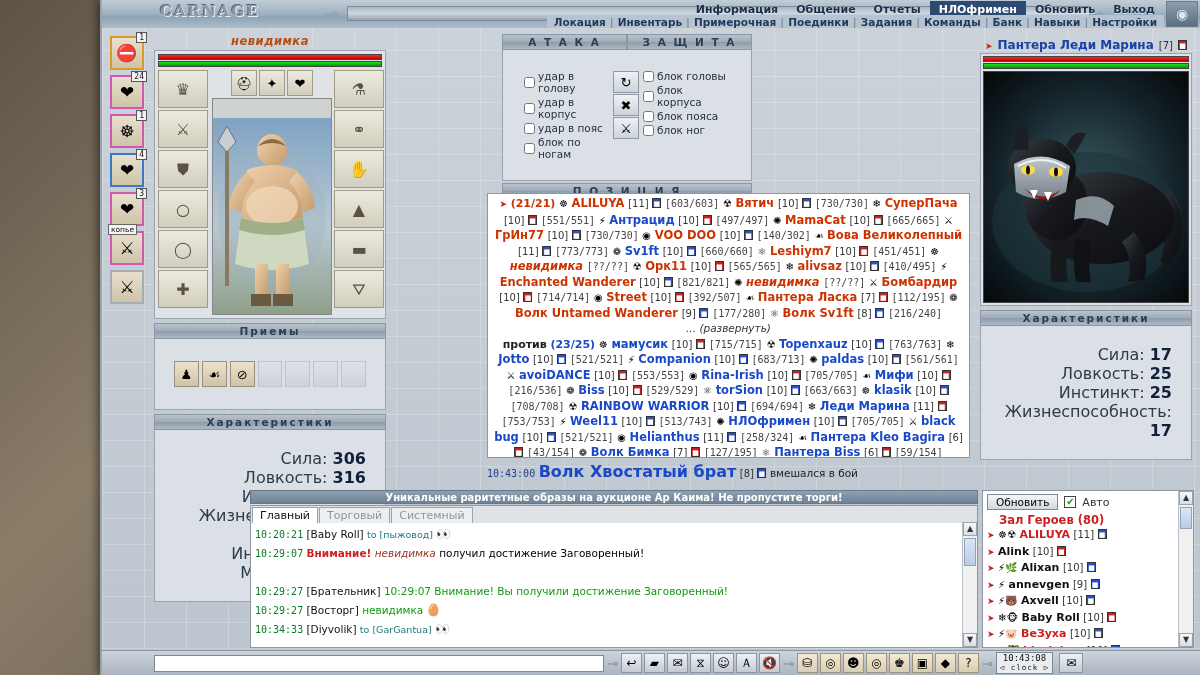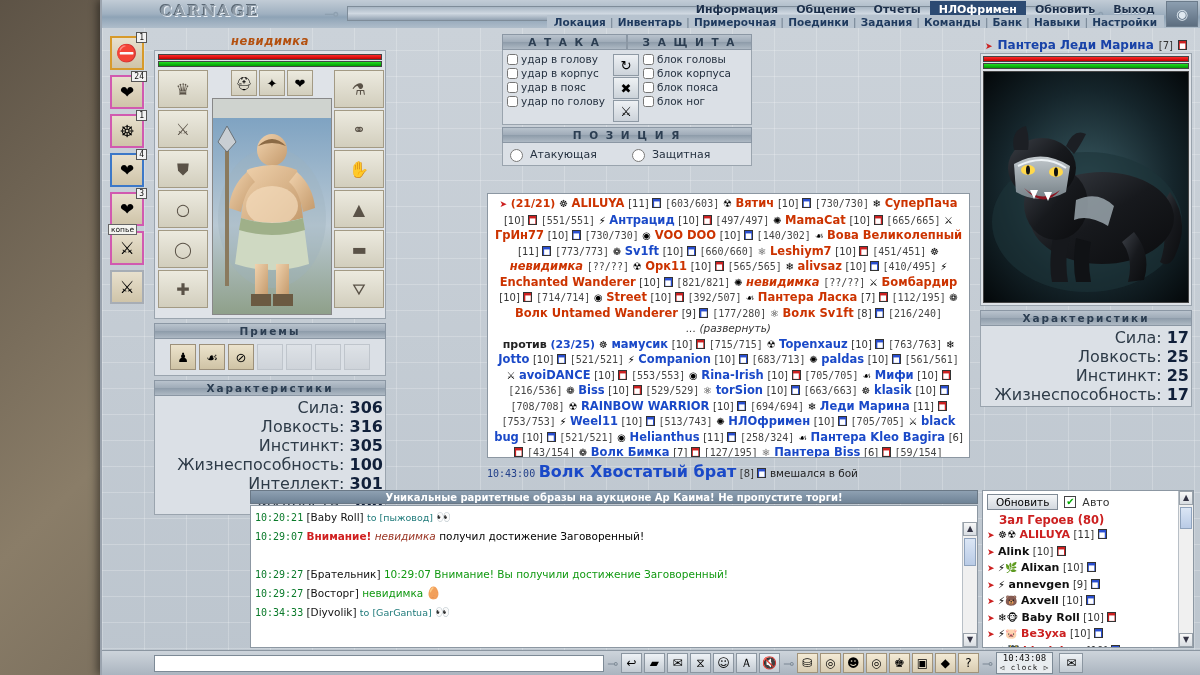--- a/index.html
+++ b/index.html
@@ -168,21 +168,21 @@
   
   .sechead {
     background: linear-gradient(180deg,#b9c3cd,#9fabb8 50%,#8e9caa 52%,#aeb9c4);
     border:1px solid #8b97a4;
     color:#2c3e52; font-size:10.5px; font-weight:bold;
     text-align:center; letter-spacing:2px;
     padding:1px 0;
   }
   .secbody {
     background:#dbe0e6; border:1px solid #9aa4ae; border-top:none;
-    padding:2px;
+    padding:19px;
   }
   .statline { text-align:right; font-size:16px; color:#2e3b48; }
   .statline b { color:#11203a; }
   
   .skillrow { display:flex; gap:3px; justify-content:center; padding:3px 0; }
   .skillbtn {
     width:26px;height:26px;
     background:linear-gradient(180deg,#ece3cc,#cfc3a5);
     border:1px solid #9c907a;
     display:flex;align-items:center;justify-content:center;font-size:13px;
@@ -507,21 +507,21 @@
               <label class="chkrow">
                 <input type="checkbox" style="">
                 <span>удар в корпус</span>
               </label>
               <label class="chkrow">
                 <input type="checkbox" style="">
                 <span>удар в пояс</span>
               </label>
               <label class="chkrow">
                 <input type="checkbox" style="">
-                <span>удар по голову</span>
+                <span>блок по ногам</span>
               </label>
             </div>
         <div class="actionbtns" id="actbtns">
               <div class="actbtn">↻</div>
               <div class="actbtn">✖</div>
               <div class="actbtn">⚔</div>
             </div>
         <div style="flex:1" id="deflist">
               <label class="chkrow">
                 <input type="checkbox" style="">
@@ -637,20 +637,25 @@
               <div class="statline"><span>Ловкость:</span> <b>25</b></div>
               <div class="statline"><span>Инстинкт:</span> <b>25</b></div>
               <div class="statline"><span>Жизнеспособность:</span> <b>17</b></div>
             </div>
       </div>
     </div>
 
     <div id="ticker">Уникальные раритетные образы на аукционе Ар Каима! Не пропустите торги!</div>
 
     <div id="chatbox">
+      <div id="tabs">
+            <div class="tab active">Главный</div>
+            <div class="tab">Торговый</div>
+            <div class="tab">Системный</div>
+          </div>
       <div id="chatlines">
             <div><span class="ts">10:20:21</span> <span class="cname">[Baby Roll]</span> <span class="cto">to [пыжовод]</span> <span class="emo">👀</span></div>
             <div><span class="ts">10:29:07</span> <span class="cwarn">Внимание!</span> <span class="cbrown ital">невидимка</span> <span class="">получил достижение Заговоренный!</span> </div>
             <div style="height: 19px;">&nbsp;</div>
             <div><span class="ts">10:29:27</span> <span class="cname">[Брательник]</span> <span class="cgreen">10:29:07 Внимание! Вы получили достижение Заговоренный!</span> </div>
             <div><span class="ts">10:29:27</span> <span class="cname">[Восторг]</span> <span class="cgreen">невидимка</span> <span class="emo">🥚</span></div>
             <div><span class="ts">10:34:33</span> <span class="cname">[Diyvolik]</span> <span class="cto">to [GarGantua]</span> <span class="emo">👀</span></div>
             <div style="height: 19px;">&nbsp;</div>
           </div>
       <div id="chatscroll">

